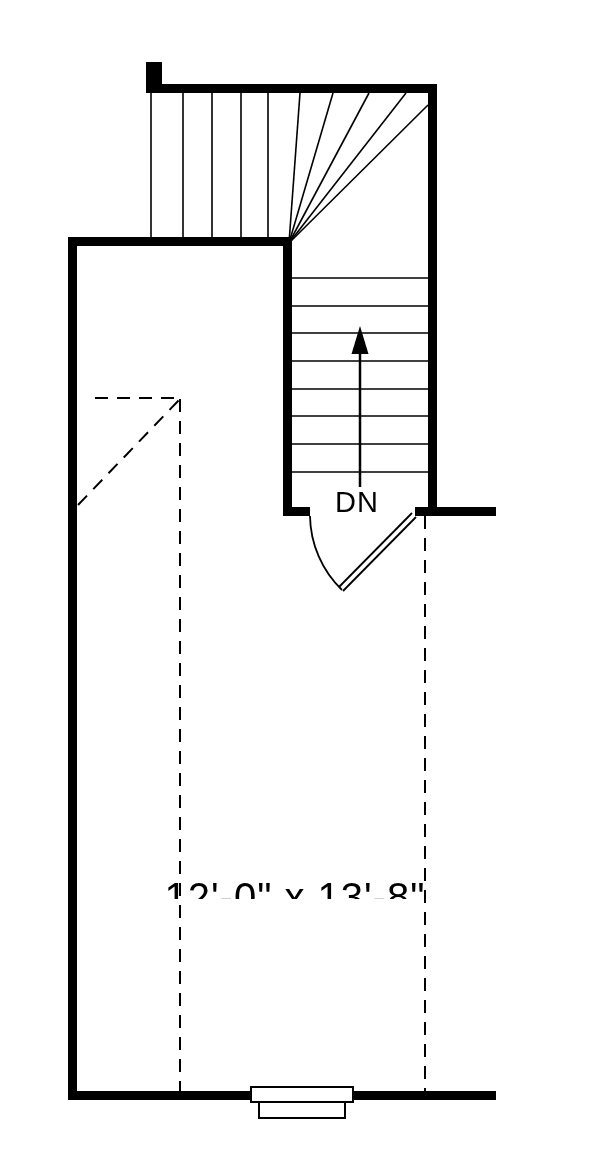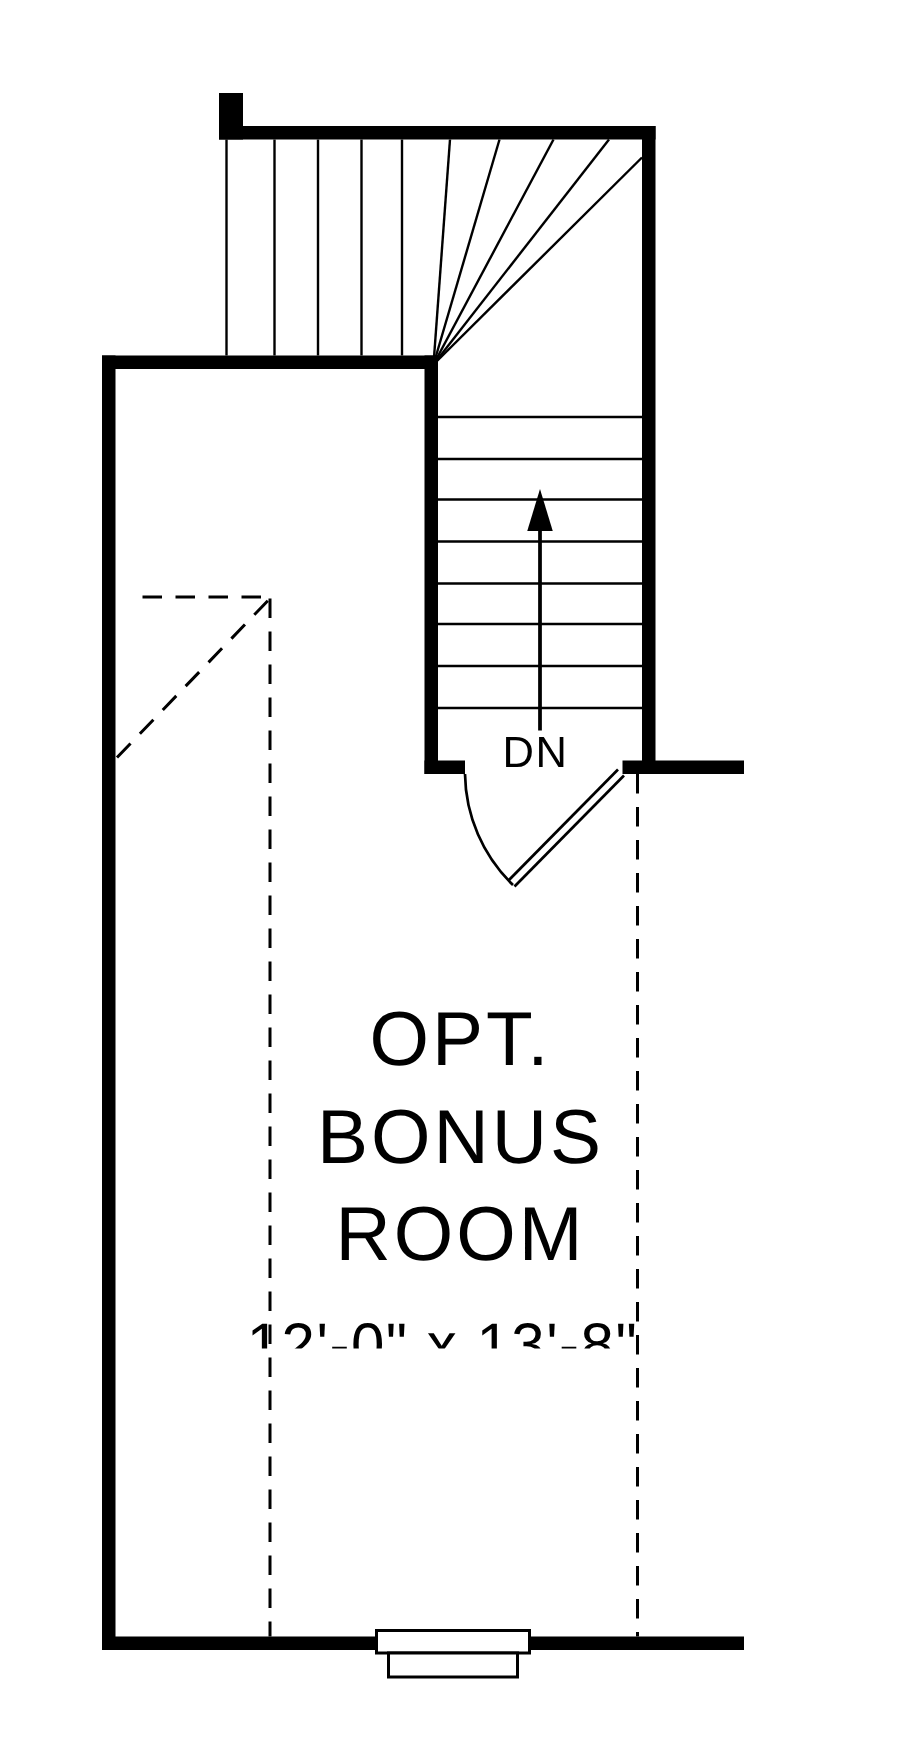--- a/index.html
+++ b/index.html
@@ -123,23 +123,18 @@
     </g>
 
     <g stroke="#000000" stroke-width="2" fill="#ffffff">
       <rect x="251" y="1087" width="102" height="15"></rect>
       <rect x="259" y="1102" width="86" height="16"></rect>
     </g>
   </svg>
 
   <div class="label dn-label">DN</div>
 
-  <div class="label room-name">
-    <div>OPT.</div>
-    <div>BONUS</div>
-    <div>ROOM</div>
-  </div>
 
   <div class="label room-dims">
     <span>12'-0" x 13'-8"</span>
   </div>
 
 </div>
 
 </body></html>

